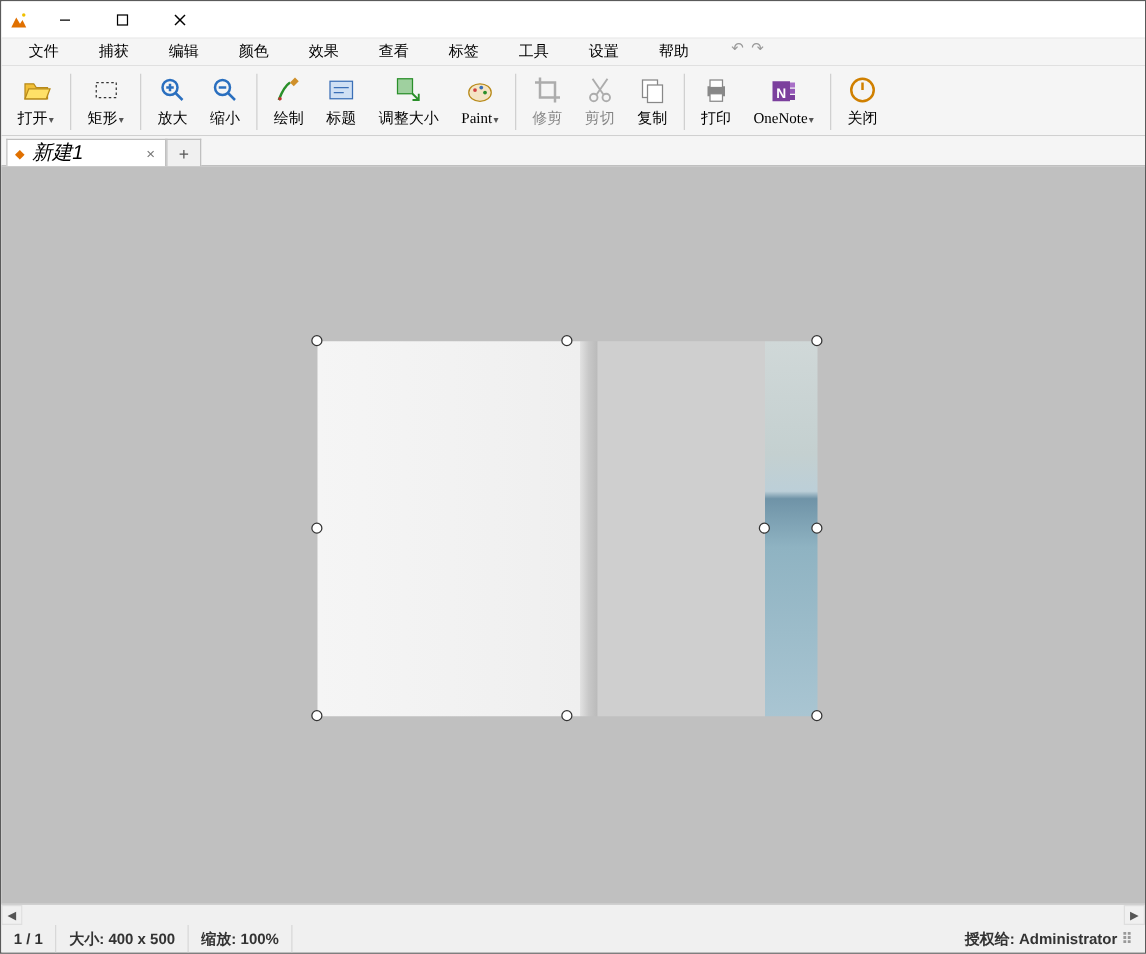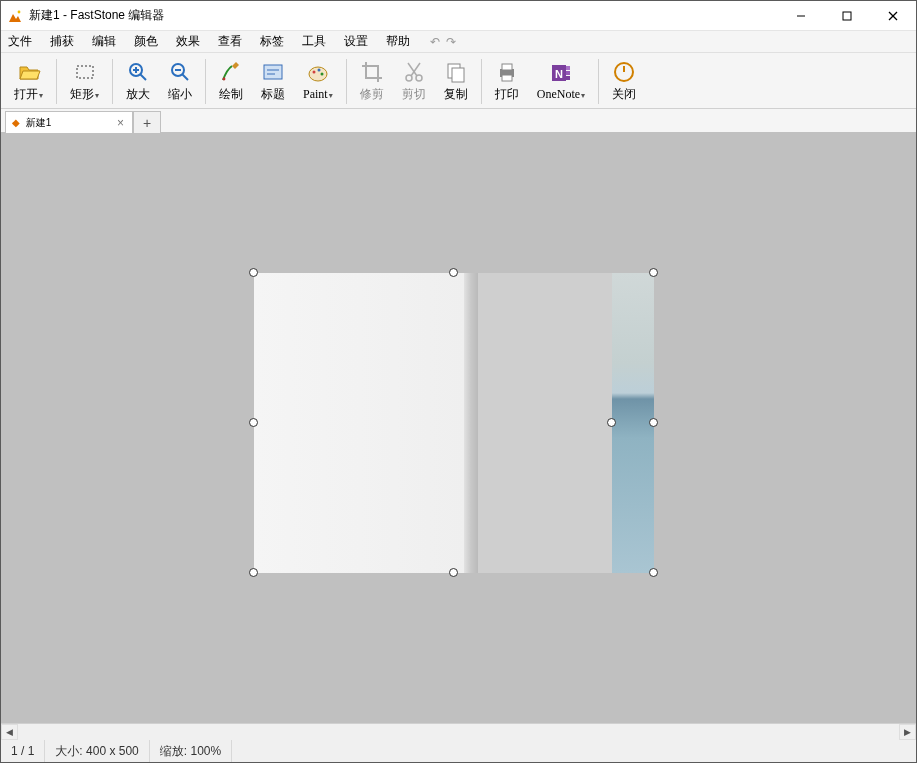--- a/index.html
+++ b/index.html
@@ -2,62 +2,61 @@
 <html><head>
 <meta charset="utf-8">
 <style>
 * { box-sizing: border-box; margin: 0; padding: 0; }
 body { font-family: "Microsoft YaHei", "SimSun", Tahoma, sans-serif; font-size: 12px; background: #fff; width: 917px; height: 763px; overflow: hidden; display: flex; flex-direction: column; border: 1px solid #5a5a5a; }
 .titlebar { height: 30px; background: #fff; display: flex; align-items: center; padding-left: 6px; border-bottom: 1px solid #e5e5e5; }
 .titlebar .app-icon { width: 16px; height: 16px; margin-right: 6px; }
 .titlebar .title { flex: 1; font-size: 12px; color: #000; }
 .win-btns { display: flex; height: 100%; }
 .win-btn { width: 46px; display: flex; align-items: center; justify-content: center; color: #333; }
-.menubar { height: 22px; background: #f5f5f5; display: flex; align-items: center; padding: 0 1px; gap: 6px; border-bottom: 1px solid #e0e0e0; }
+.menubar { height: 22px; background: #f5f5f5; display: flex; align-items: flex-start; padding: 0 16px; gap: 20px; border-bottom: 1px solid #e0e0e0; }
 .menubar .menu-item { padding: 2px 6px; cursor: default; }
 .history-btns { margin-left: 8px; display: flex; gap: 6px; color: #999; }
 .toolbar { height: 56px; background: #f5f5f5; display: flex; align-items: stretch; padding: 2px 4px 0; border-bottom: 1px solid #d0d0d0; }
 .tool-btn { display: flex; flex-direction: column; align-items: center; justify-content: center; padding: 2px 8px; min-width: 42px; cursor: default; border: 1px solid transparent; }
 .tool-btn.disabled { opacity: 0.45; justify-content: center; }
 .tool-icon { width: 24px; height: 24px; display: flex; align-items: center; justify-content: center; margin-bottom: 2px; }
 .tool-label { font-size: 12px; color: #000; white-space: nowrap; font-family: Liberation Serif, serif; }
 .tool-sep { width: 1px; background: #d0d0d0; margin: 4px 4px; }
 .tool-dd { font-size: 8px; color: #555; margin-left: 1px; vertical-align: middle; }
 .tabbar { height: 24px; background: #f5f5f5; display: flex; align-items: flex-end; border-bottom: 1px solid #c0c0c0; padding-left: 4px; }
 .tab { height: 22px; min-width: 128px; background: #fff; border: 1px solid #c0c0c0; border-bottom: none; display: flex; align-items: center; padding: 0 6px; gap: 6px; position: relative; top: 1px; }
 .tab .dirty { color: #e07000; font-size: 10px; }
-.tab .tab-label { flex: 1; font-size: 10px; }
+.tab .tab-label { flex: 1; font-size: 16px; font-style: italic; }
 .tab .tab-close { color: #777; font-size: 12px; padding: 0 2px; }
 .tab-add { width: 28px; height: 22px; border: 1px solid #c0c0c0; border-bottom: none; display: flex; align-items: center; justify-content: center; background: #f0f0f0; position: relative; top: 1px; font-size: 14px; color: #555; }
 .canvas-area { flex: 1; background: #c0c0c0; position: relative; overflow: hidden; }
 .hscroll { height: 17px; background: #f0f0f0; border-top: 1px solid #d0d0d0; display: flex; }
 .hscroll .arrow { width: 17px; display: flex; align-items: center; justify-content: center; color: #555; background: #f0f0f0; border: 1px solid #dedede; font-size: 9px; }
 .hscroll .track { flex: 1; background: #f0f0f0; }
 .statusbar { height: 22px; background: #f0f0f0; display: flex; align-items: center; font-size: 12px; color: #333; }
-.status-cell { padding: 0 10px; border-right: 1px solid #d8d8d8; height: 100%; display: flex; align-items: center; }
+.status-cell { padding: 0 10px; border-right: 1px solid #d8d8d8; height: 100%; display: flex; align-items: center; font-weight: bold; }
 .status-spacer { flex: 1; }
 .canvas-content { position: absolute; left: 253px; top: 140px; width: 400px; height: 300px; }
 .img-surface { width: 400px; height: 300px; background: #c0c0c0; position: relative; }
 .paper-left { position: absolute; left: 0; top: 0; width: 210px; height: 300px; background: linear-gradient(to right, #f5f5f5, #efefef); }
 .paper-gut { position: absolute; left: 210px; top: 0; width: 14px; height: 300px; background: linear-gradient(to right, #e2e2e2, #c8c8c8, #bababa); }
 .paper-mid { position: absolute; left: 224px; top: 0; width: 134px; height: 300px; background: #cfcfcf; }
 .photo-strip { position: absolute; left: 358px; top: 0; width: 42px; height: 300px; background: linear-gradient(to bottom, #d0d8d8 0%, #c4d0d0 30%, #bccfd8 40%, #6f93a7 42%, #8fb3c2 55%, #a9c5d2 100%); }
 .sel-handle { position: absolute; width: 9px; height: 9px; background: #fff; border: 1px solid #333; border-radius: 50%; margin: -5px 0 0 -5px; }
 </style>
 </head>
 <body>
 
 <div class="titlebar">
   <span class="app-icon">
     <svg viewBox="0 0 16 16">
         <path d="M2 14 L6 6 L9 11 L11 8 L14 14 Z" fill="#e07000"></path>
         <circle cx="12" cy="4" r="1.4" fill="#f0c000"></circle>
       </svg>
   </span>
-  <span class="title">新建1 - FastStone 编辑器</span>
   <div class="win-btns">
     <div class="win-btn">
         <svg width="10" height="10">
           <line x1="1" y1="5" x2="9" y2="5" stroke="#000" stroke-width="1"></line>
         </svg>
       </div>
     <div class="win-btn">
         <svg width="10" height="10">
           <rect x="1" y="1" width="8" height="8" fill="none" stroke="#000" stroke-width="1"></rect>
         </svg>
@@ -146,20 +145,29 @@
           <rect x="3" y="5" width="18" height="14" fill="#cfe0f4" stroke="#3a6fb7"></rect>
           <line x1="6" y1="10" x2="18" y2="10" stroke="#3a6fb7"></line>
           <line x1="6" y1="14" x2="14" y2="14" stroke="#3a6fb7"></line>
         </svg>
       </div>
       <div class="tool-label">标题</div>
     </div>
     <div class="tool-btn">
       <div class="tool-icon">
         <svg width="24" height="24">
+          <rect x="3" y="3" width="12" height="12" fill="#9fd09f" stroke="#2a8f2a"></rect>
+          <path d="M15 15l5 5M20 15v5h-5" stroke="#2a8f2a" fill="none" stroke-width="1.5"></path>
+        </svg>
+      </div>
+      <div class="tool-label">调整大小</div>
+    </div>
+    <div class="tool-btn">
+      <div class="tool-icon">
+        <svg width="24" height="24">
           <ellipse cx="12" cy="13" rx="9" ry="7" fill="#f4e4c4" stroke="#b88a1a"></ellipse>
           <circle cx="8" cy="11" r="1.5" fill="#d04040"></circle>
           <circle cx="13" cy="9" r="1.5" fill="#3a6fb7"></circle>
           <circle cx="16" cy="13" r="1.5" fill="#2a8f2a"></circle>
         </svg>
       </div>
       <div class="tool-label">Paint<span class="tool-dd">▾</span></div>
     </div>
     <div class="tool-sep"></div>
     <div class="tool-btn disabled">
@@ -265,13 +273,18 @@
   <div class="status-cell">1 / 1</div>
   <div class="status-cell">
     <span>大小:</span>&nbsp;
     <span>400 x 500</span>
   </div>
   <div class="status-cell">
     <span>缩放:</span>&nbsp;
     <span>100%</span>
   </div>
   <div class="status-spacer"></div>
+  <div class="status-cell" style="border-right:none">
+    <span>授权给:</span>&nbsp;
+    <span>Administrator</span>&nbsp;
+    <span style="color:#999">⠿</span>
+  </div>
 </div>
 
 </body></html>

